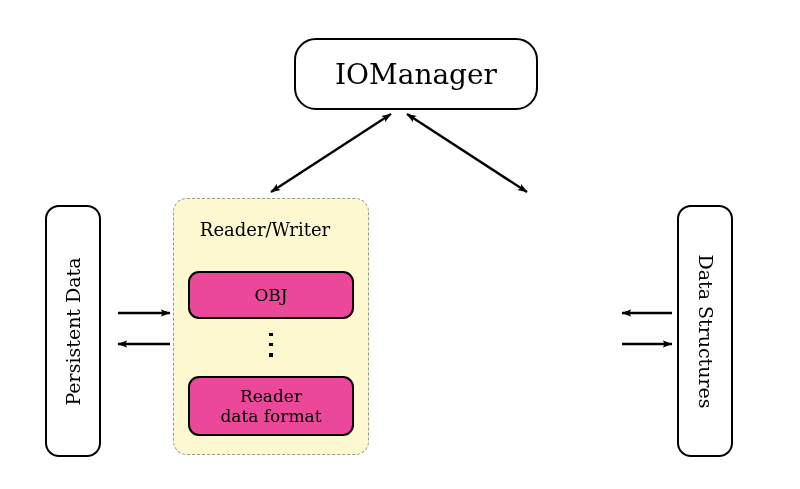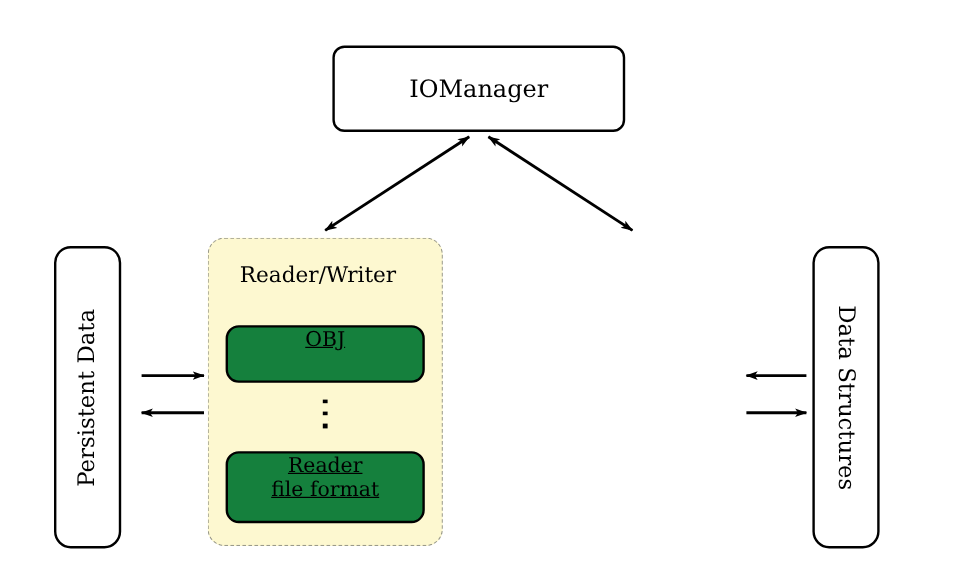--- a/index.html
+++ b/index.html
@@ -24,26 +24,26 @@
     border-radius: 12px;
     background: #ffffff;
     display: flex;
     align-items: center;
     justify-content: center;
     text-align: center;
     color: #000000;
   }
 
   #io-manager {
-    left: 277px;
+    left: 294px;
     top: 38px;
     width: 244px;
     height: 72px;
-    font-size: 20px;
-    border-radius: 10px;
+    font-size: 28px;
+    border-radius: 22px;
   }
 
   
   .side-box {
     position: absolute;
     box-sizing: border-box;
     border: 2.6px solid #000000;
     border-radius: 14px;
     background: #ffffff;
     display: flex;
@@ -95,31 +95,30 @@
     color: #000000;
     white-space: nowrap;
   }
 
   
   .item {
     position: absolute;
     box-sizing: border-box;
     border: 2.6px solid #000000;
     border-radius: 11px;
-    background: #15803d;
-    display: flex;
-    align-items: flex-start;
+    background: #ec4899;
+    display: flex;
+    align-items: center;
     justify-content: center;
     text-align: center;
     font-size: 17px;
     line-height: 1.18;
     color: #000000;
     left: 14px;
     right: 14px;
-    text-decoration: underline;
   }
   .item.top    { top: 72px;  height: 48px; }
   .item.bottom { top: 177px; height: 60px; }
 
   
   .vdots {
     position: absolute;
     top: 134px;
     left: 0;
     right: 0;
@@ -194,19 +193,19 @@
 
     <div class="vdots">
       <span></span>
       <span></span>
       <span></span>
     </div>
 
     <div class="item bottom">
       <span>
         <span>Reader</span><br>
-        <span>file format</span>
+        <span>data format</span>
       </span>
     </div>
   </div>
 
 
 </div>
 
 </body></html>

